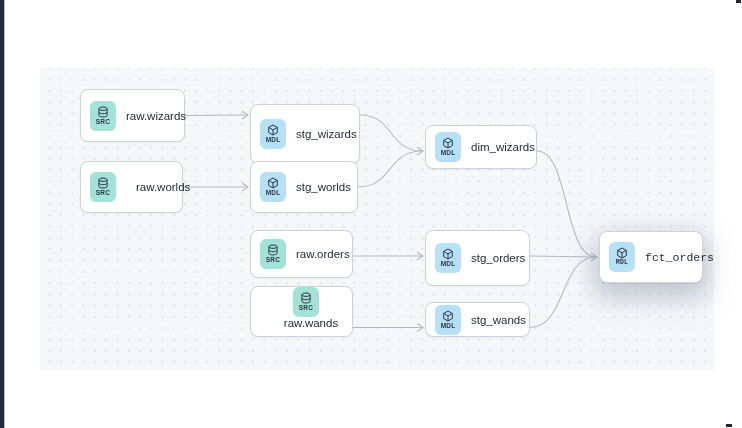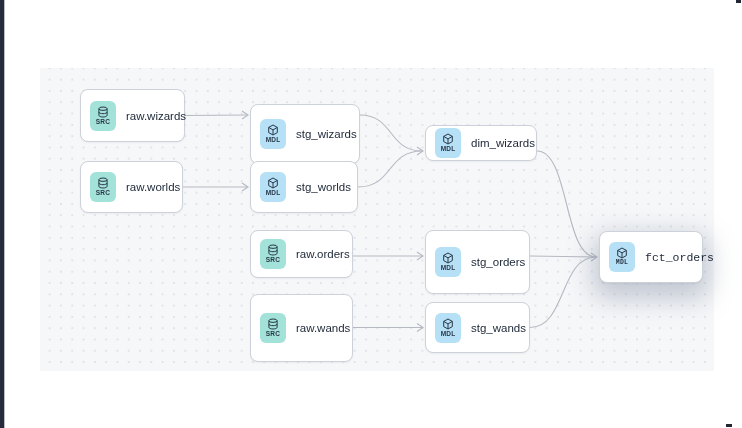--- a/index.html
+++ b/index.html
@@ -84,21 +84,21 @@
       <span class="badge mdl">
         <svg width="12" height="12" viewBox="0 0 12 12" fill="none" stroke="#2a3748" stroke-width="1" stroke-linejoin="round">
           <path d="M6 1 L10.3 3.4 V8.6 L6 11 L1.7 8.6 V3.4 Z"></path>
           <path d="M1.7 3.4 L6 5.9 L10.3 3.4"></path>
           <path d="M6 5.9 V11"></path>
         </svg>
         <span class="badge-label">MDL</span>
       </span>
       <span class="node-label">stg_wizards</span>
     </div>
-    <div class="node" style="left: 40px; top: 93px; width: 103px; height: 52px;">
+    <div class="node" style="left: 40px; top: 93px; width: 103px; height: 52px; gap: 10px;">
       <span class="badge src">
         <svg width="12" height="12" viewBox="0 0 12 12" fill="none" stroke="#2a3748" stroke-width="1">
           <ellipse cx="6" cy="2.7" rx="4.1" ry="1.7"></ellipse>
           <path d="M1.9 2.7 V9.3 c0 .95 1.85 1.7 4.1 1.7 s4.1-.75 4.1-1.7 V2.7"></path>
           <path d="M1.9 6 c0 .95 1.85 1.7 4.1 1.7 s4.1-.75 4.1-1.7"></path>
         </svg>
         <span class="badge-label">SRC</span>
       </span>
       <span class="node-label">raw.worlds</span>
     </div>
@@ -106,21 +106,21 @@
       <span class="badge mdl">
         <svg width="12" height="12" viewBox="0 0 12 12" fill="none" stroke="#2a3748" stroke-width="1" stroke-linejoin="round">
           <path d="M6 1 L10.3 3.4 V8.6 L6 11 L1.7 8.6 V3.4 Z"></path>
           <path d="M1.7 3.4 L6 5.9 L10.3 3.4"></path>
           <path d="M6 5.9 V11"></path>
         </svg>
         <span class="badge-label">MDL</span>
       </span>
       <span class="node-label">stg_worlds</span>
     </div>
-    <div class="node" style="left: 385px; top: 57px; width: 112px; height: 36px;">
+    <div class="node" style="left: 385px; top: 57px; width: 112px; height: 44px;">
       <span class="badge mdl">
         <svg width="12" height="12" viewBox="0 0 12 12" fill="none" stroke="#2a3748" stroke-width="1" stroke-linejoin="round">
           <path d="M6 1 L10.3 3.4 V8.6 L6 11 L1.7 8.6 V3.4 Z"></path>
           <path d="M1.7 3.4 L6 5.9 L10.3 3.4"></path>
           <path d="M6 5.9 V11"></path>
         </svg>
         <span class="badge-label">MDL</span>
       </span>
       <span class="node-label">dim_wizards</span>
     </div>
@@ -128,21 +128,21 @@
       <span class="badge src">
         <svg width="12" height="12" viewBox="0 0 12 12" fill="none" stroke="#2a3748" stroke-width="1">
           <ellipse cx="6" cy="2.7" rx="4.1" ry="1.7"></ellipse>
           <path d="M1.9 2.7 V9.3 c0 .95 1.85 1.7 4.1 1.7 s4.1-.75 4.1-1.7 V2.7"></path>
           <path d="M1.9 6 c0 .95 1.85 1.7 4.1 1.7 s4.1-.75 4.1-1.7"></path>
         </svg>
         <span class="badge-label">SRC</span>
       </span>
       <span class="node-label">raw.orders</span>
     </div>
-    <div class="node" style="left: 385px; top: 162px; width: 105px; height: 64px;">
+    <div class="node" style="left: 385px; top: 162px; width: 105px; height: 56px;">
       <span class="badge mdl">
         <svg width="12" height="12" viewBox="0 0 12 12" fill="none" stroke="#2a3748" stroke-width="1" stroke-linejoin="round">
           <path d="M6 1 L10.3 3.4 V8.6 L6 11 L1.7 8.6 V3.4 Z"></path>
           <path d="M1.7 3.4 L6 5.9 L10.3 3.4"></path>
           <path d="M6 5.9 V11"></path>
         </svg>
         <span class="badge-label">MDL</span>
       </span>
       <span class="node-label">stg_orders</span>
     </div>
@@ -150,32 +150,32 @@
       <span class="badge mdl">
         <svg width="12" height="12" viewBox="0 0 12 12" fill="none" stroke="#2a3748" stroke-width="1" stroke-linejoin="round">
           <path d="M6 1 L10.3 3.4 V8.6 L6 11 L1.7 8.6 V3.4 Z"></path>
           <path d="M1.7 3.4 L6 5.9 L10.3 3.4"></path>
           <path d="M6 5.9 V11"></path>
         </svg>
         <span class="badge-label">MDL</span>
       </span>
       <span class="node-label">fct_orders</span>
     </div>
-    <div class="node" style="left: 210px; top: 226px; width: 103px; height: 68px;">
+    <div class="node" style="left: 210px; top: 218px; width: 103px; height: 51px; flex-direction: column;">
       <span class="badge src">
         <svg width="12" height="12" viewBox="0 0 12 12" fill="none" stroke="#2a3748" stroke-width="1">
           <ellipse cx="6" cy="2.7" rx="4.1" ry="1.7"></ellipse>
           <path d="M1.9 2.7 V9.3 c0 .95 1.85 1.7 4.1 1.7 s4.1-.75 4.1-1.7 V2.7"></path>
           <path d="M1.9 6 c0 .95 1.85 1.7 4.1 1.7 s4.1-.75 4.1-1.7"></path>
         </svg>
         <span class="badge-label">SRC</span>
       </span>
       <span class="node-label">raw.wands</span>
     </div>
-    <div class="node" style="left: 385px; top: 234px; width: 105px; height: 51px;">
+    <div class="node" style="left: 385px; top: 234px; width: 105px; height: 35px;">
       <span class="badge mdl">
         <svg width="12" height="12" viewBox="0 0 12 12" fill="none" stroke="#2a3748" stroke-width="1" stroke-linejoin="round">
           <path d="M6 1 L10.3 3.4 V8.6 L6 11 L1.7 8.6 V3.4 Z"></path>
           <path d="M1.7 3.4 L6 5.9 L10.3 3.4"></path>
           <path d="M6 5.9 V11"></path>
         </svg>
         <span class="badge-label">MDL</span>
       </span>
       <span class="node-label">stg_wands</span>
     </div>

